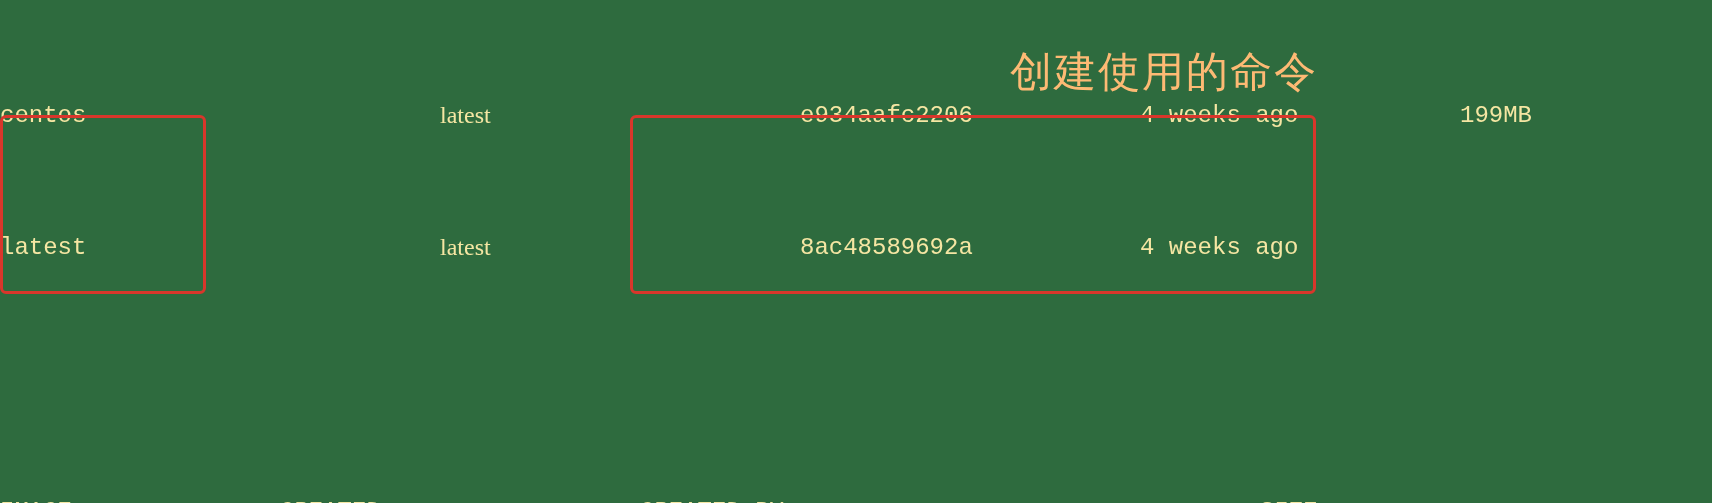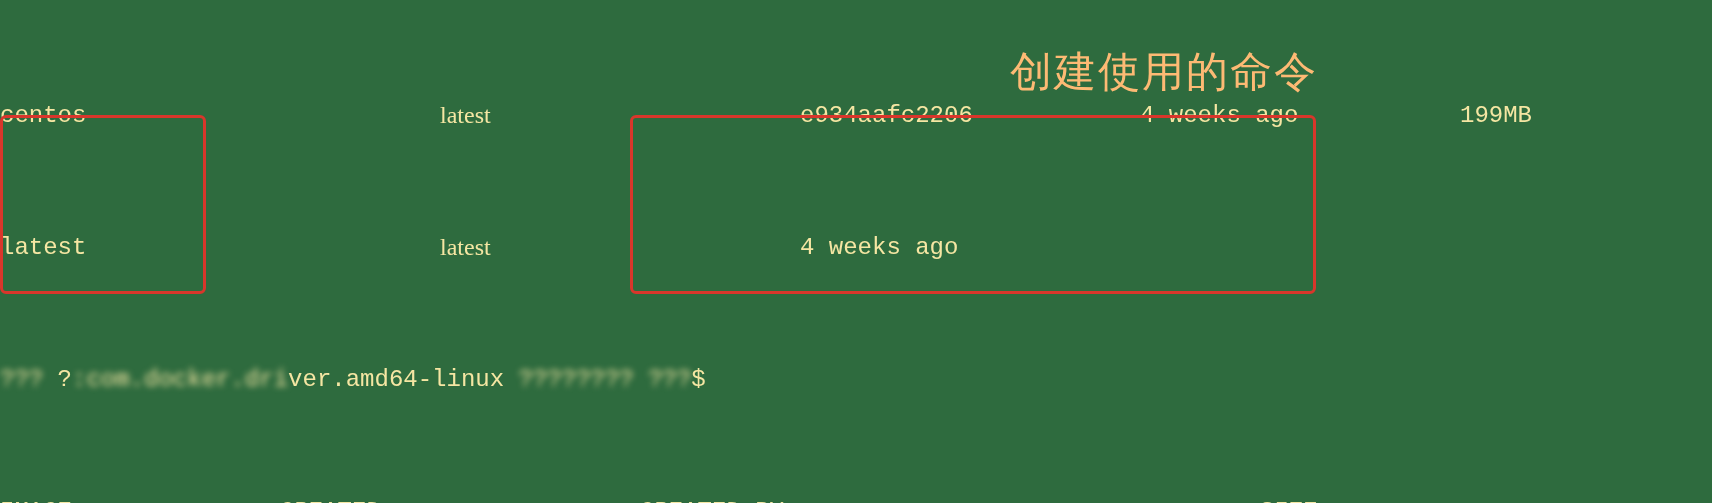--- a/index.html
+++ b/index.html
@@ -78,25 +78,25 @@
     <span class="icol1">centos</span>
     <span class="icol2">latest</span>
     <span class="icol3">e934aafc2206</span>
     <span class="icol4">4 weeks ago</span>
     <span class="icol5">199MB</span>
   </div>
 
   <div class="line">
     <span class="icol1">latest</span>
     <span class="icol2">latest</span>
+    <span class="icol3">8ac48589692a</span>
     <span class="icol4">4 weeks ago</span>
   </div>
 
   <div class="line prompt">
-    <span><span class="blurspan">???</span> ?<span class="blurspan">:com.docker.dri</span>ver.amd64-linux <span class="blurspan">???????? ???</span>$ </span>
   </div>
 
   <div class="line header">
     <span class="col1">IMAGE</span>
     <span class="col2">CREATED</span>
     <span class="col3">CREATED BY</span>
     <span class="col4">SIZE</span>
   </div>
 
   

